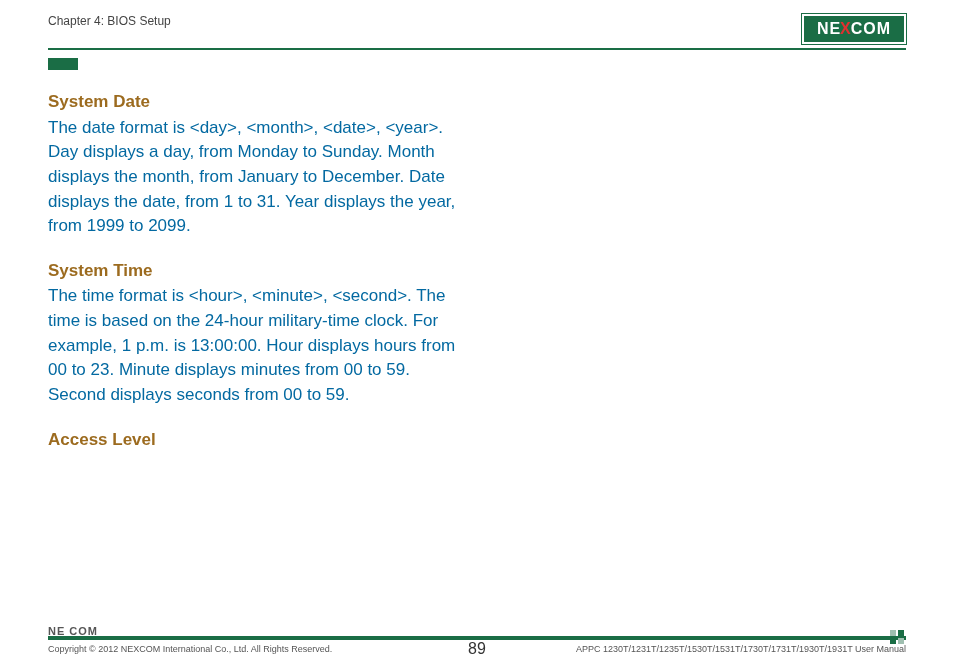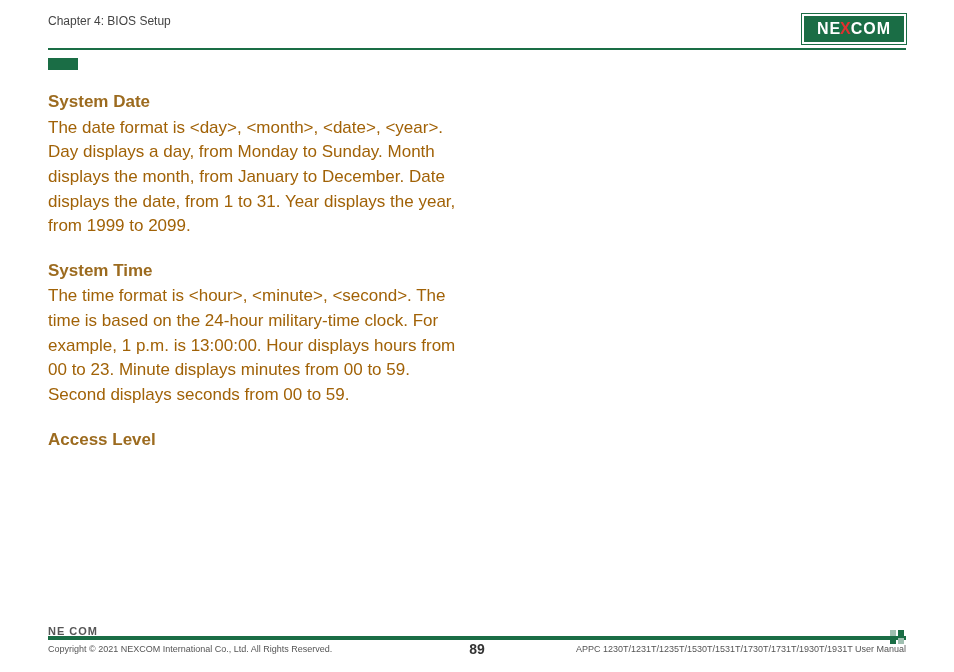--- a/index.html
+++ b/index.html
@@ -68,21 +68,21 @@
     margin-bottom: 20px;
     max-width: 420px;
   }
   .section-heading {
     font-weight: bold;
     color: #9c6b1f;
     display: block;
     margin-bottom: 1px;
   }
   .section-body {
-    color: #a16207;
+    color: #0369a1;
     margin-top: 36px;
   }
   .footer {
     position: absolute;
     left: 0;
     right: 0;
     bottom: 18px;
     padding: 0 48px;
   }
   .footer-line {
@@ -120,22 +120,22 @@
     justify-content: space-between;
     align-items: center;
     font-size: 9px;
     color: #555;
     margin-top: 4px;
   }
   .footer-page {
     position: absolute;
     left: 50%;
     transform: translateX(-50%);
-    font-weight: bold;
-    font-size: 14px;
+    font-weight: normal;
+    font-size: 16px;
     color: #333;
   }
 </style>
 </head>
 <body>
 
 <div class="header">
   <div class="chapter-title">Chapter 4: BIOS Setup</div>
   <div class="logo-top">
     <span class="logo-top-text">
@@ -168,17 +168,17 @@
       <span>NE COM</span>
     </div>
     <div class="footer-squares">
       <div class="sq light" style="left:0;top:0"></div>
       <div class="sq" style="left:8px;top:0"></div>
       <div class="sq" style="left:0;top:8px"></div>
       <div class="sq light" style="left:8px;top:8px"></div>
     </div>
   </div>
   <div class="footer-row">
-    <span>Copyright © 2021 NEXCOM International Co., Ltd. All Rights Reserved.</span>
+    <span>Copyright © 2012 NEXCOM International Co., Ltd. All Rights Reserved.</span>
     <span class="footer-page">89</span>
     <span>APPC 1230T/1231T/1235T/1530T/1531T/1730T/1731T/1930T/1931T User Manual</span>
   </div>
 </div>
 
 </body></html>

